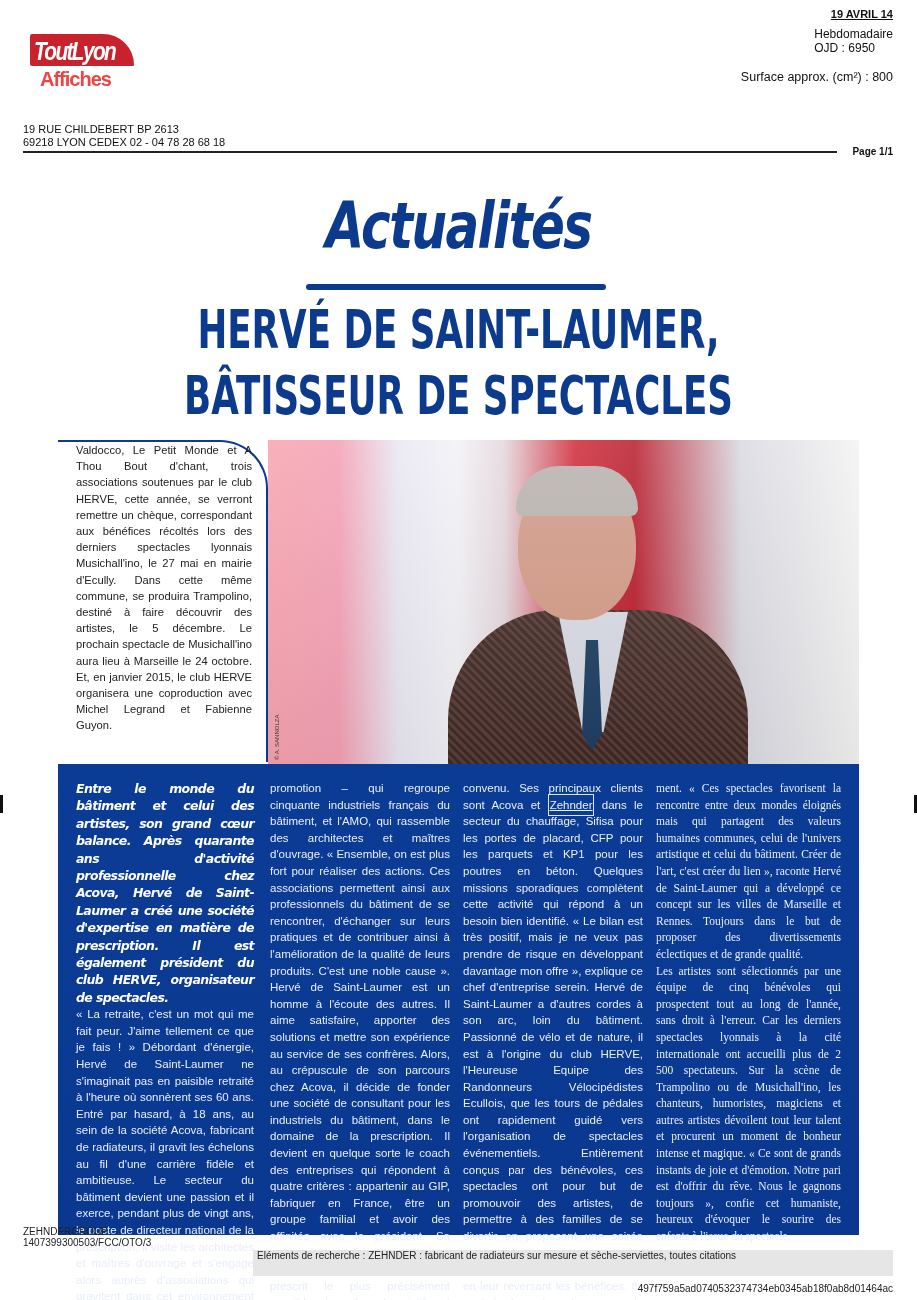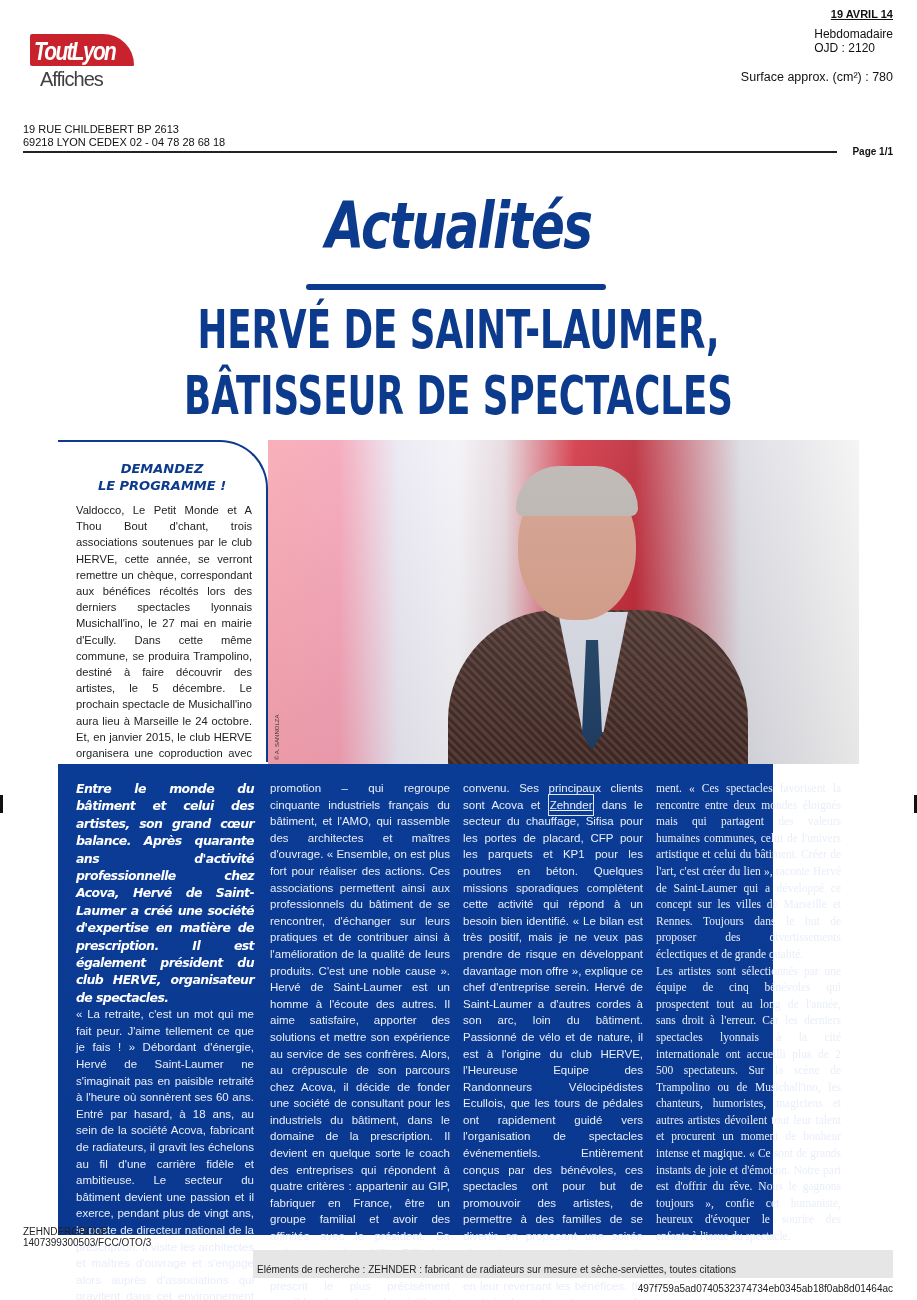--- a/index.html
+++ b/index.html
@@ -6,21 +6,21 @@
   body { width:917px; height:1300px; background:#ffffff; position:relative; overflow:hidden;
          font-family:"Liberation Sans", sans-serif; color:#111; }
 
   
   .logo { position:absolute; left:28px; top:34px; width:110px; height:60px; }
   .logo .red { position:absolute; left:2px; top:0; width:104px; height:32px; background:#c8232c;
                border-radius:4px 60px 2px 4px; }
   .logo .tl { position:absolute; left:6px; top:2px; font-family:"Liberation Sans Narrow","Liberation Sans",sans-serif;
               font-weight:bold; font-style:italic; font-size:26px; color:#fff; letter-spacing:-2px; transform:scaleX(0.8);
               transform-origin:left top; }
-  .logo .af { position:absolute; left:12px; top:34px; font-weight:normal; font-size:20px; color:#404040; letter-spacing:-1px; }
+  .logo .af { position:absolute; left:12px; top:34px; font-weight:bold; font-size:20px; color:#ef4444; letter-spacing:-1px; }
 
   .date { position:absolute; right:24px; top:8px; font-weight:bold; font-size:11px; text-decoration:underline; }
   .freq { position:absolute; right:24px; top:27px; font-size:12px; text-align:left; line-height:14px; }
   .surface { position:absolute; right:24px; top:70px; font-size:12.5px; }
   .address { position:absolute; left:23px; top:123px; font-size:11px; line-height:13px; }
   .rule { position:absolute; left:23px; right:80px; top:151px; height:2px; background:#222; }
   .pagenum { position:absolute; right:24px; top:146px; font-weight:bold; font-size:10px; }
 
   
   .rubric { position:absolute; left:0; width:917px; top:186px; text-align:center;
@@ -49,78 +49,74 @@
   .photo .tie { position:absolute; left:314px; top:200px; width:20px; height:110px; background:#1d3e63;
                 clip-path:polygon(20% 0,80% 0,100% 85%,50% 100%,0 85%); }
   .photo .head { position:absolute; left:250px; top:30px; width:118px; height:150px; background:#d39a86;
                  border-radius:50% 50% 46% 46%; }
   .photo .hair { position:absolute; left:248px; top:26px; width:122px; height:50px; background:#b9b2ae;
                  border-radius:60px 60px 10px 10px; }
   .photo .credit { position:absolute; left:2px; bottom:4px; font-size:6px; color:#333; transform:rotate(-90deg);
                    transform-origin:left bottom; white-space:nowrap; left:12px; }
 
   
-  .body { position:absolute; left:58px; top:764px; width:715px; height:471px; background:#0a3a92;
+  .body { position:absolute; left:58px; top:764px; width:801px; height:471px; background:#0a3a92;
           background-image:linear-gradient(180deg,#0b3c95,#0a3890); }
   .col { position:absolute; top:16px; color:#e9eef8; font-size:11.5px; line-height:16.6px; text-align:justify; }
   .col1 { left:18px; width:178px; }
   .col2 { left:212px; width:180px; }
   .col3 { left:405px; width:180px; }
   .col4 { left:598px; width:185px;font-family:Liberation Serif, serif; }
   .chapo { font-family:"DejaVu Sans", sans-serif; font-weight:bold; font-style:italic; font-size:12.5px; line-height:17.4px;
            color:#fff; margin:0 0 8px; letter-spacing:-0.6px; }
   .col p { margin:0; }
   .hl { border:1px solid #dfe6f5; padding:4px 1px; text-decoration:underline; }
   .byline { margin-top:4px; text-align:right; font-weight:bold; font-size:12px; color:#fff; }
   .byline .sq { display:inline-block; width:8px; height:8px; background:#9ab0d8; margin-right:4px; }
 
   .side-tick-l { position:absolute; left:0; top:795px; width:3px; height:18px; background:#111; }
   .side-tick-r { position:absolute; right:0; top:795px; width:3px; height:18px; background:#111; }
 
   
   .hash { position:absolute; right:24px; top:1239px; font-size:10px; color:#222;margin-top:44px; }
   .client { position:absolute; left:23px; top:1226px; font-size:10px; line-height:11px; color:#222; }
   .search { position:absolute; left:253px; top:1250px; width:640px; height:26px; background:#e6e6e6;
-            font-size:10px; padding:14px 4px; box-sizing:border-box; color:#222; }
+            font-size:10px; padding:0 4px; box-sizing:border-box; color:#222; }
 </style>
 </head>
 <body>
 
 <div class="logo">
   <div class="red"></div>
   <div class="tl">ToutLyon</div>
   <div class="af">Affiches</div>
 </div>
 
 <div class="date">19 AVRIL 14</div>
 <div class="freq">
   <div>Hebdomadaire</div>
-  <div>OJD : 2120</div>
+  <div>OJD : 6950</div>
 </div>
-<div class="surface">Surface approx. (cm²) : 780</div>
+<div class="surface">Surface approx. (cm²) : 800</div>
 
 <div class="address">
   <div>19 RUE CHILDEBERT BP 2613</div>
   <div>69218 LYON CEDEX 02 - 04 78 28 68 18</div>
 </div>
 <div class="rule"></div>
 <div class="pagenum">Page 1/1</div>
 
 <div class="rubric">Actualités</div>
 <div class="rubric-rule"></div>
 <div class="headline">
   <div>HERVÉ DE SAINT-LAUMER,</div>
   <div>BÂTISSEUR DE SPECTACLES</div>
 </div>
 
 <div class="sidebar">
-  <h3>
-    <span>DEMANDEZ</span><br>
-    <span>LE PROGRAMME !</span>
-  </h3>
   <p>Valdocco, Le Petit Monde et A Thou Bout d'chant, trois associations soutenues par le club HERVE, cette année, se verront remettre un chèque, correspondant aux bénéfices récoltés lors des derniers spectacles lyonnais Musichall'ino, le 27 mai en mairie d'Ecully. Dans cette même commune, se produira Trampolino, destiné à faire découvrir des artistes, le 5 décembre. Le prochain spectacle de Musichall'ino aura lieu à Marseille le 24 octobre. Et, en janvier 2015, le club HERVE organisera une coproduction avec Michel Legrand et Fabienne Guyon.</p>
 </div>
 
 <div class="photo">
   <div class="jacket"></div>
   <div class="shirt"></div>
   <div class="tie"></div>
   <div class="head"></div>
   <div class="hair"></div>
   <div class="shade"></div>

